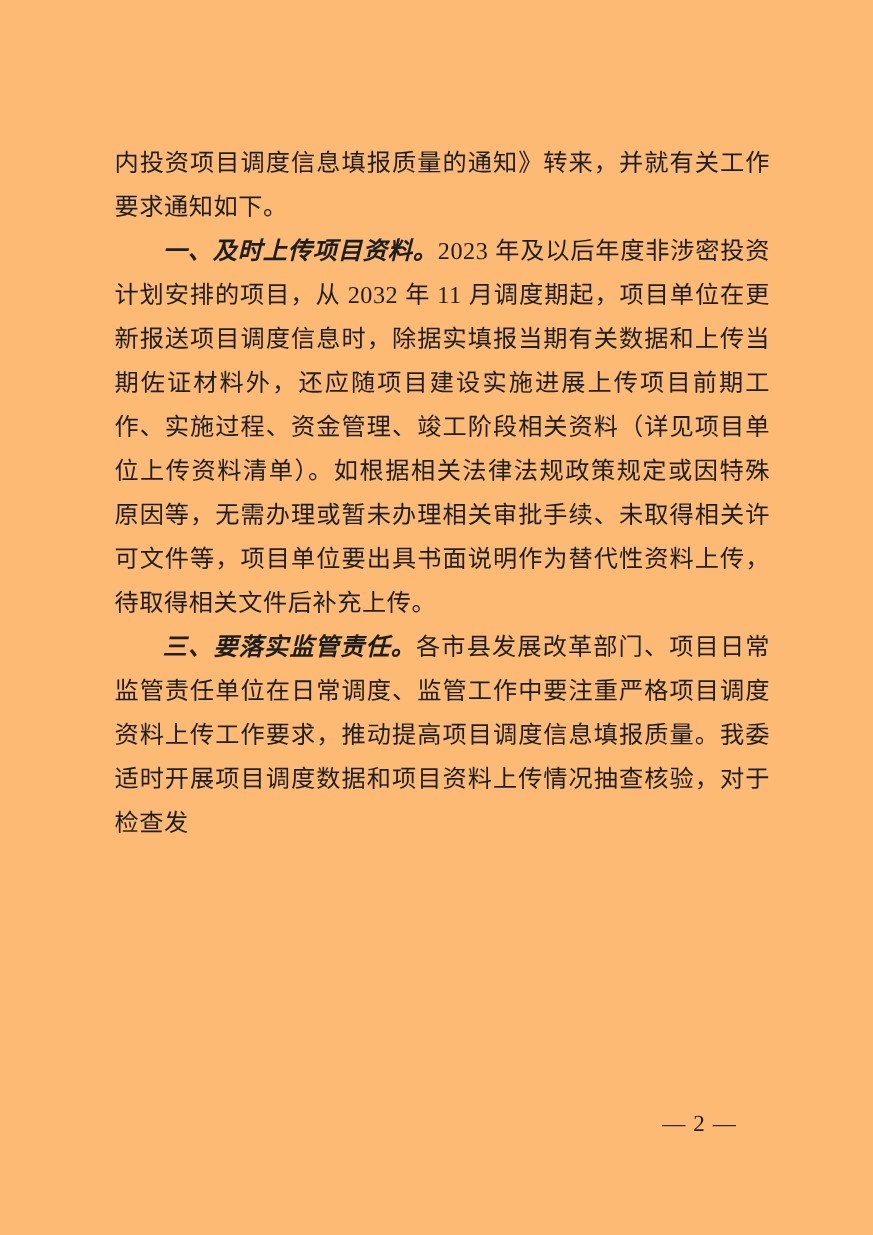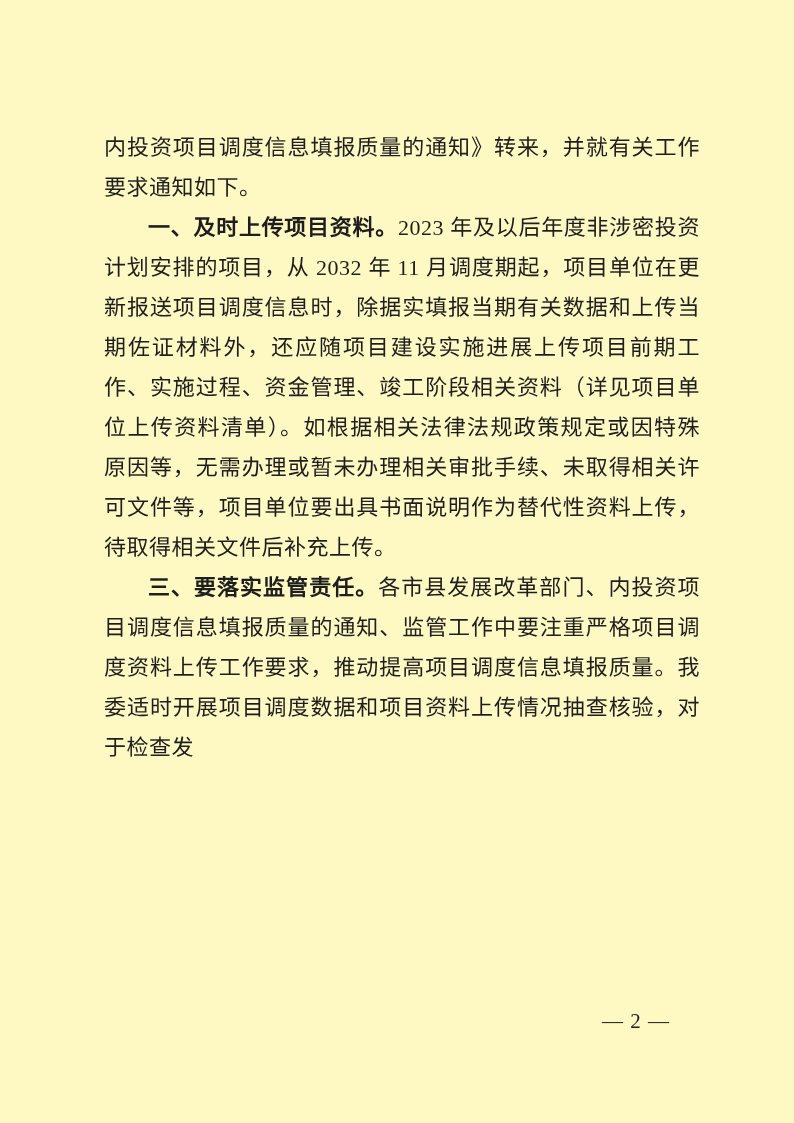--- a/index.html
+++ b/index.html
@@ -4,21 +4,21 @@
 <style>
   html, body {
     margin: 0;
     padding: 0;
     background: #ffffff;
   }
   .page {
     position: relative;
     width: 794px;
     height: 1123px;
-    background: #fef9c3;
+    background: #fdba74;
     overflow: hidden;
   }
   .content {
     position: absolute;
     left: 104px;
     top: 128px;
     width: 596px;
     font-family: "Liberation Serif", "DejaVu Serif", serif;
     font-size: 22px;
     line-height: 40px;
@@ -31,20 +31,21 @@
     margin: 0;
     padding: 0;
     text-indent: 2em;
   }
   .para.continuation {
     text-indent: 0;
   }
   .para-lead {
     font-weight: 700;
     font-family: "Liberation Sans", "DejaVu Sans", sans-serif;
+    font-style: italic;
   }
   .page-number {
     position: absolute;
     top: 1008px;
     right: 124px;
     font-family: "Liberation Serif", "DejaVu Serif", serif;
     font-size: 21px;
     line-height: 26px;
     color: #1e1e1e;
     letter-spacing: 1px;
@@ -54,18 +55,18 @@
 <body>
 
 <div class="page">
   <div class="content">
 
     <p class="para continuation"><span class="para-lead"></span><span>内投资项目调度信息填报质量的通知》转来，并就有关工作要求通知如下。</span></p>
 
     <p class="para"><span class="para-lead">一、及时上传项目资料。</span><span>2023 年及以后年度非涉密投资计划安排的项目，从 2032 年 11 月调度期起，项目单位在更新报送项目调度信息时，除据实填报当期有关数据和上传当期佐证材料外，还应随项目建设实施进展上传项目前期工作、实施过程、资金管理、竣工阶段相关资料（详见项目单位上传资料清单）。如根据相关法律法规政策规定或因特殊原因等，无需办理或暂未办理相关审批手续、未取得相关许可文件等，项目单位要出具书面说明作为替代性资料上传，待取得相关文件后补充上传。</span></p>
 
 
-    <p class="para"><span class="para-lead">三、要落实监管责任。</span><span>各市县发展改革部门、内投资项目调度信息填报质量的通知、监管工作中要注重严格项目调度资料上传工作要求，推动提高项目调度信息填报质量。我委适时开展项目调度数据和项目资料上传情况抽查核验，对于检查发</span></p>
+    <p class="para"><span class="para-lead">三、要落实监管责任。</span><span>各市县发展改革部门、项目日常监管责任单位在日常调度、监管工作中要注重严格项目调度资料上传工作要求，推动提高项目调度信息填报质量。我委适时开展项目调度数据和项目资料上传情况抽查核验，对于检查发</span></p>
 
   </div>
 
   <div class="page-number">— 2 —</div>
 </div>
 
 </body></html>

